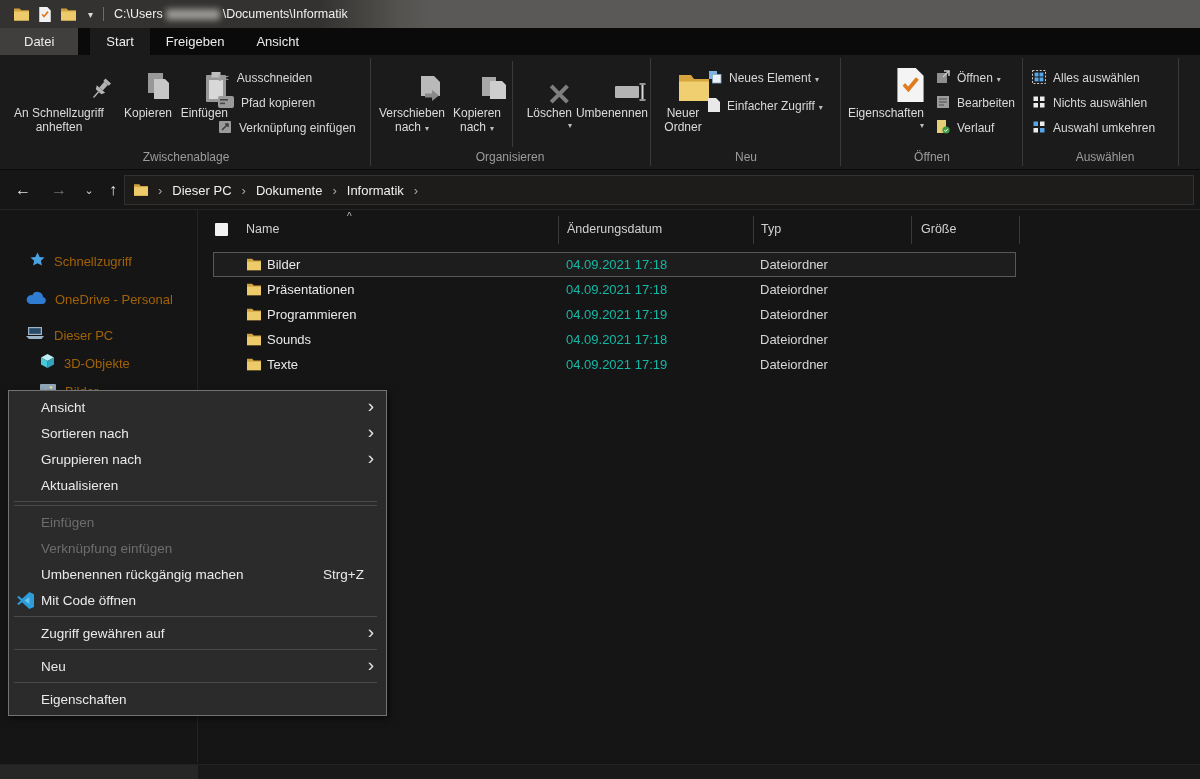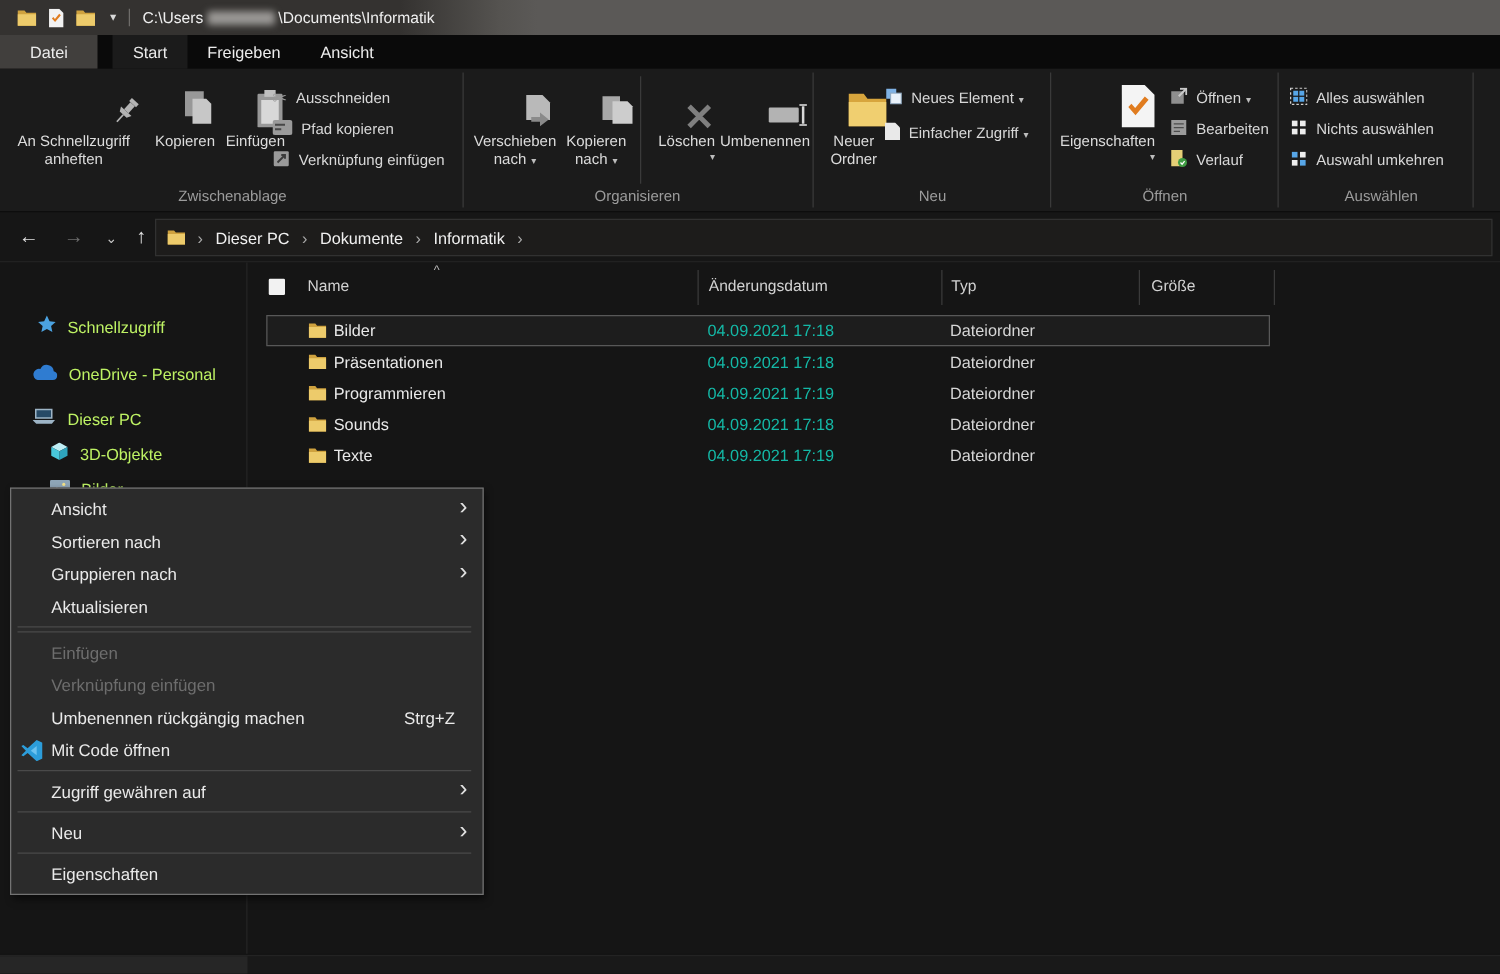--- a/index.html
+++ b/index.html
@@ -47,21 +47,21 @@
   .nav-up::before{content:"↑";color:#e0e0e0}
   .addressbar{position:absolute;left:124px;top:5px;right:6px;height:30px;background:#1d1c1b;
     border:1px solid #313131;display:flex;align-items:center;padding-left:9px;font-size:13px;color:#f0f0f0}
   .crumb{padding:0 2px;white-space:nowrap}
   .crumb-sep{color:#a8a8a8;font-size:13px;padding:0 8px}
   .crumb-sep::before{content:"›"}
 
   
   .main{position:absolute;top:210px;left:0;width:1200px;height:553px;background:#151515}
   .sidebar{position:absolute;left:0;top:0;width:198px;height:100%;border-right:1px solid #242424}
-  .side-item{position:absolute;height:26px;display:flex;align-items:center;gap:9px;font-size:13px;color:#bef264}
+  .side-item{position:absolute;height:26px;display:flex;align-items:center;gap:9px;font-size:13px;color:#a16207}
   .content{position:absolute;left:199px;top:0;right:0;height:100%}
 
   .lhdr{position:absolute;top:4px;left:0;right:0;height:32px;font-size:12.5px;color:#d2d2d2}
   .lhdr .hcell{position:absolute;top:8px}
   .hdiv{position:absolute;top:2px;height:28px;width:1px;background:#3a3a3a}
   .hcheck{position:absolute;left:16px;top:9px;width:13px;height:13px;background:#f2f2f2;border-radius:1px}
   .sort-caret{position:absolute;left:148px;top:-3px;color:#bdbdbd;font-size:10px}
   .sort-caret::before{content:"^"}
 
   .frow{position:absolute;left:14px;width:803px;height:25px;font-size:13px;color:#e9e9e9;

